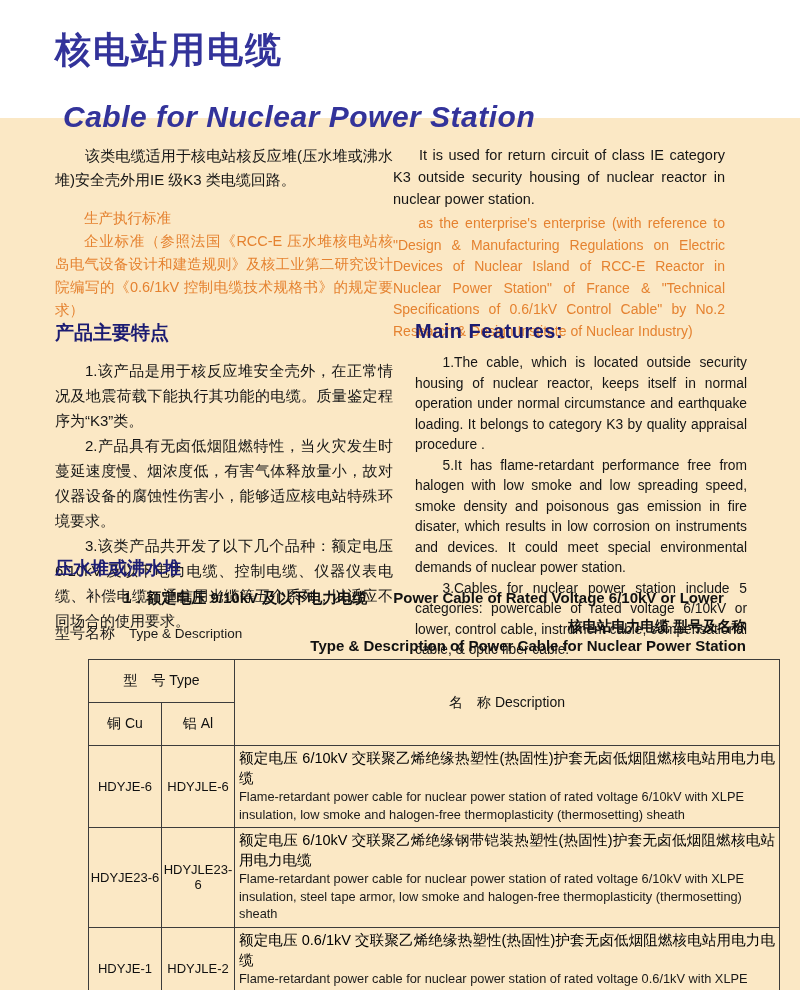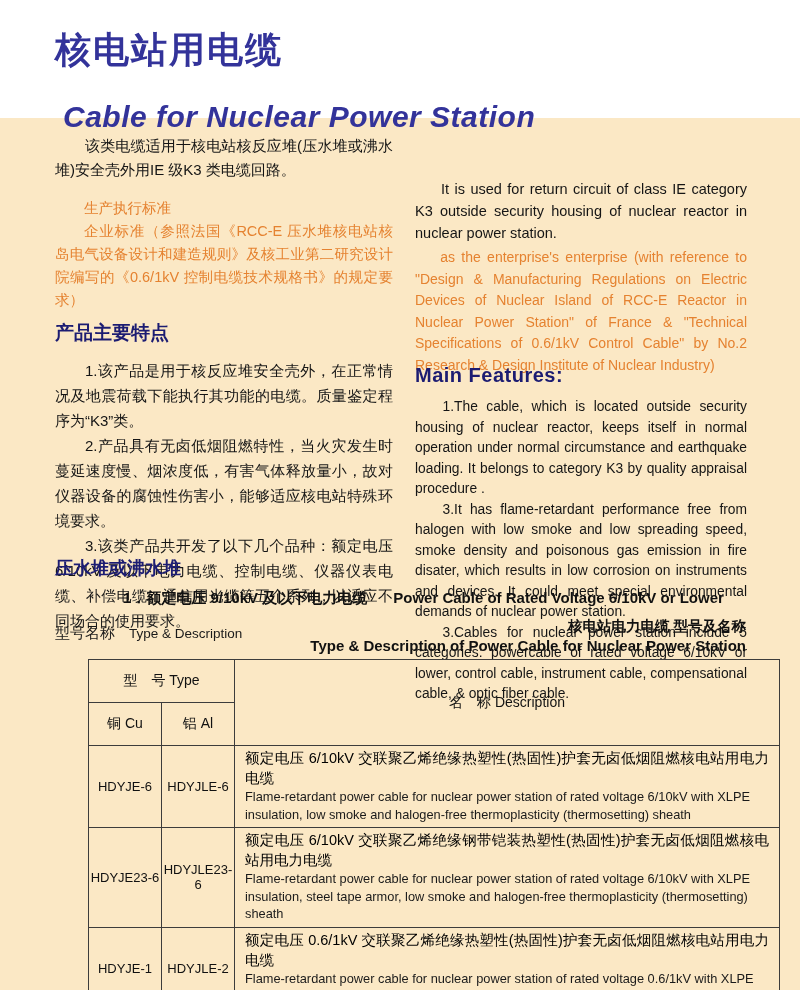--- a/index.html
+++ b/index.html
@@ -14,23 +14,23 @@
   .title-zh {
     position: absolute; left: 55px; top: 26px; margin: 0;
     font-size: 36px; font-weight: bold; color: #33339a; letter-spacing: 2px;
   }
   .title-en {
     position: absolute; left: 55px; top: 92px; margin: 8px;
     font-size: 30px; font-weight: bold; font-style: italic; color: #33339a; letter-spacing: 0.5px;
   }
 
   
-  .intro { position: absolute; left: 55px; top: 134px; width: 692px; display: flex; gap: 22px; }
+  .intro { position: absolute; left: 55px; top: 144px; width: 692px; display: flex; }
   .col-l { width: 338px; }
-  .col-r { width: 332px; margin-top: 44px; }
+  .col-r { width: 332px; }
   .zh-body { margin: 0; font-size: 15px; line-height: 24px; color: #151515; text-align: justify; text-indent: 2em; }
   .std-zh-h { margin: 15px 0 0; font-size: 14.5px; line-height: 23px; color: #e58230; text-indent: 2em; }
   .std-zh-b { margin: 0; font-size: 14.5px; line-height: 23px; color: #e58230; text-align: justify; text-indent: 2em; }
   .en-body { margin: 0; font-size: 14.5px; line-height: 22px; color: #151515; text-align: justify; text-indent: 1.8em; }
   .std-en-h { margin: 20px 0 0; font-size: 15px; font-weight: bold; color: #dd5e1e; text-indent: 1.8em; }
   .std-en-b { margin: 3px 0 0; font-size: 14px; line-height: 21.5px; color: #e58230; text-align: justify; text-indent: 1.8em; }
 
   
   .features { position: absolute; left: 55px; top: 320px; width: 692px; display: flex; gap: 22px; }
   .feat-h-zh { margin: 0 0 12px; font-size: 19px; font-weight: bold; color: #1c1c72; }
@@ -49,21 +49,21 @@
   .label-left .le { font-size: 13.5px; margin-left: 14px; }
   .titles-right { text-align: right; font-weight: bold; color: #111111; margin-top: 7px; }
   .titles-right .t1 { font-size: 14.5px; line-height: 19px; }
   .titles-right .t2 { font-size: 15px; line-height: 20px; }
 
   
   table.spec-table { margin: 3px 0 0 33px; width: 692px; border-collapse: collapse; table-layout: fixed; }
   table.spec-table td { border: 1px solid #3c3c3c; }
   .h-cell { text-align: center; font-size: 14px; color: #111111; padding: 12px 0; }
   .type-cell { text-align: center; font-size: 13px; color: #111111; padding: 10px 1px; }
-  .desc-cell { padding: 2px 10px 4px; vertical-align: middle; }
+  .desc-cell { padding: 2px 4px 4px; vertical-align: middle; }
   .d-zh { font-size: 14.5px; line-height: 20px; color: #000000; text-align: justify; }
   .d-en { font-size: 12.8px; line-height: 17.5px; color: #1a1a1a; }
   tr.last td { border-bottom: 3px solid #6d6d5e; }
 </style>
 </head>
 <body>
 
 <div class="page">
   <div class="beige-bg"></div>
 
@@ -85,21 +85,21 @@
   <section class="features">
     <div class="col-l feat-zh">
       <h3 class="feat-h-zh">产品主要特点</h3>
       <p>1.该产品是用于核反应堆安全壳外，在正常情况及地震荷载下能执行其功能的电缆。质量鉴定程序为“K3”类。</p>
       <p>2.产品具有无卤低烟阻燃特性，当火灾发生时蔓延速度慢、烟浓度低，有害气体释放量小，故对仪器设备的腐蚀性伤害小，能够适应核电站特殊环境要求。</p>
       <p>3.该类产品共开发了以下几个品种：额定电压 6/10kV 及以下电力电缆、控制电缆、仪器仪表电缆、补偿电缆、通信用光缆等五个系列，以适应不同场合的使用要求。</p>
     </div>
     <div class="col-r feat-en">
       <h3 class="feat-h-en">Main Features:</h3>
       <p>1.The cable, which is located outside security housing of nuclear reactor, keeps itself in normal operation under normal circumstance and earthquake loading. It belongs to category K3 by quality appraisal procedure .</p>
-      <p>3.It has flame-retardant performance free from halogen with low smoke and low spreading speed, smoke density and poisonous gas emission in fire disater, which results in low corrosion on instruments and devices. It could meet special environmental demands of nuclear power station.</p>
+      <p>5.It has flame-retardant performance free from halogen with low smoke and low spreading speed, smoke density and poisonous gas emission in fire disater, which results in low corrosion on instruments and devices. It could meet special environmental demands of nuclear power station.</p>
       <p>3.Cables for nuclear power station include 5 categories: powercable of rated voltage 6/10kV or lower, control cable, instrument cable, compensational cable, &amp; optic fiber cable.</p>
     </div>
   </section>
 
   <section class="spec">
     <h3 class="spec-h">压水堆或沸水堆</h3>
     <div class="subhead">
       <span>1．额定电压 9/10kV 及以下电力电缆</span><span class="sep"></span><span>Power Cable of Rated Voltage 6/10kV or Lower</span>
     </div>
     <div class="meta">

